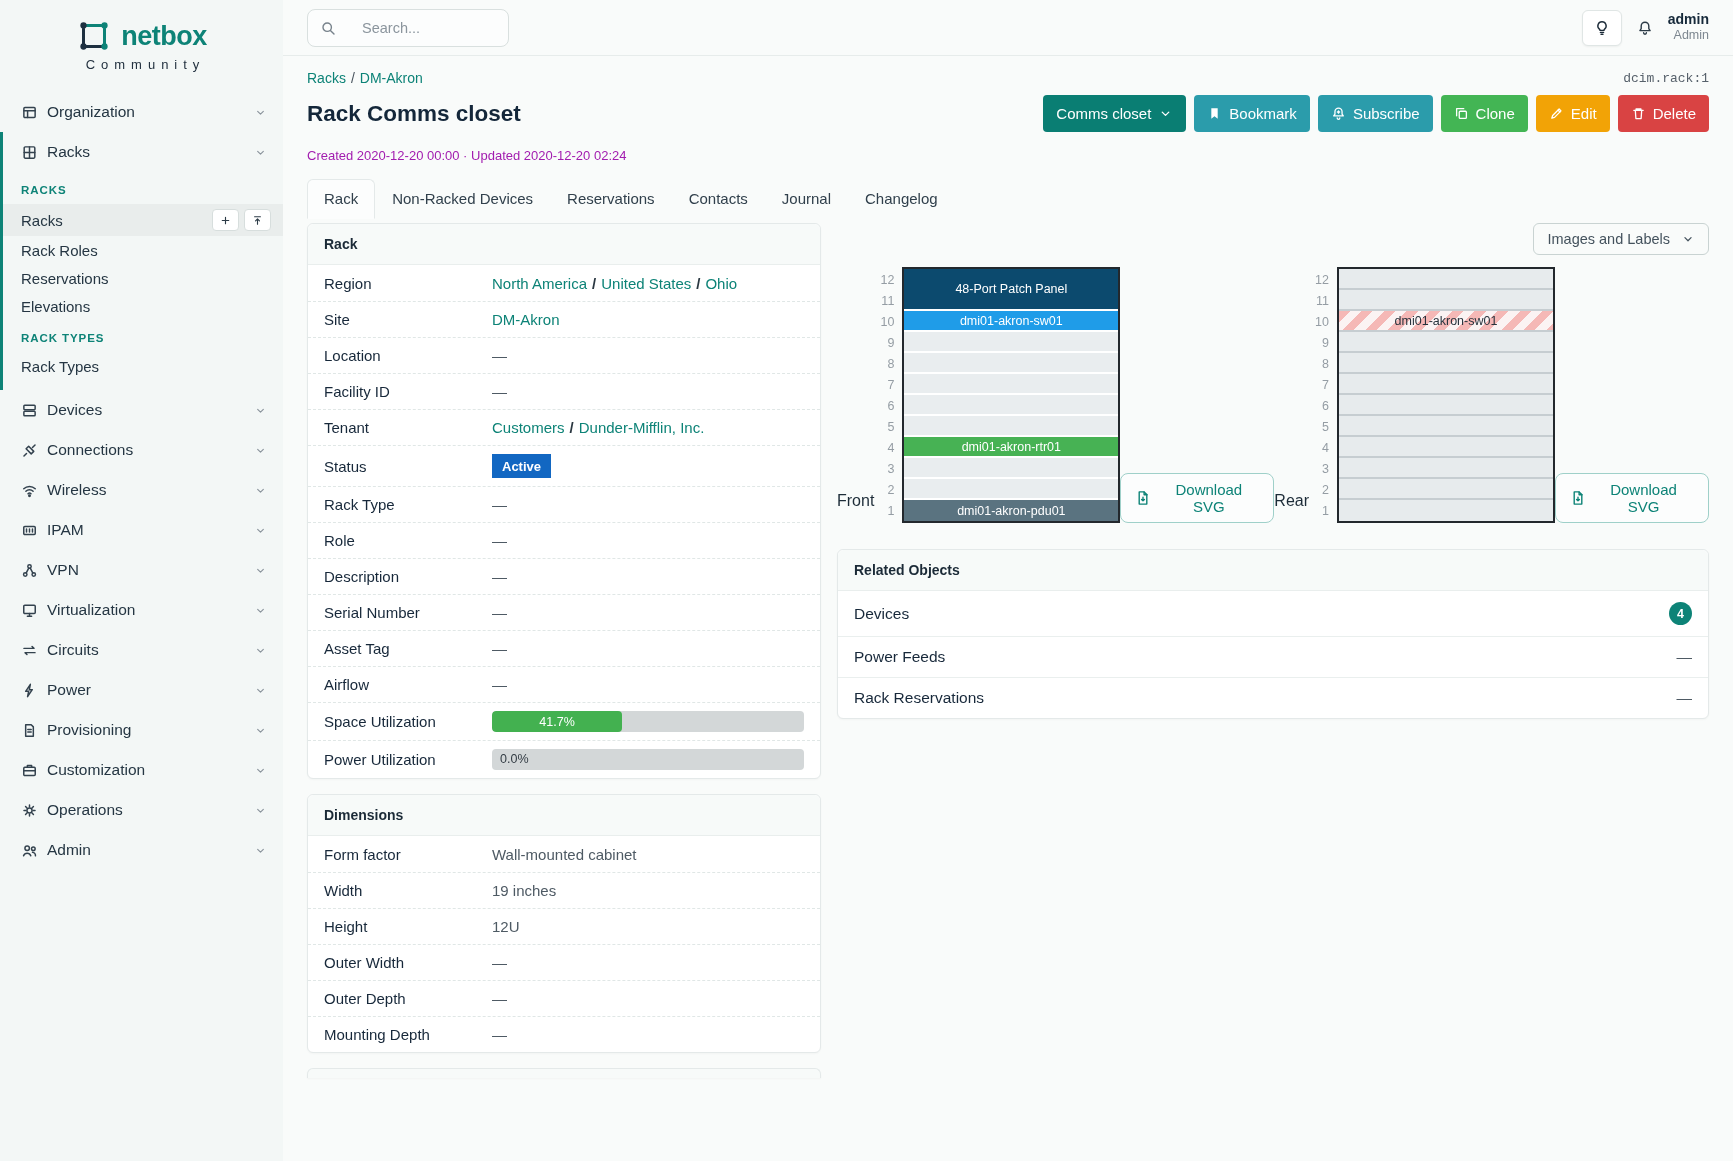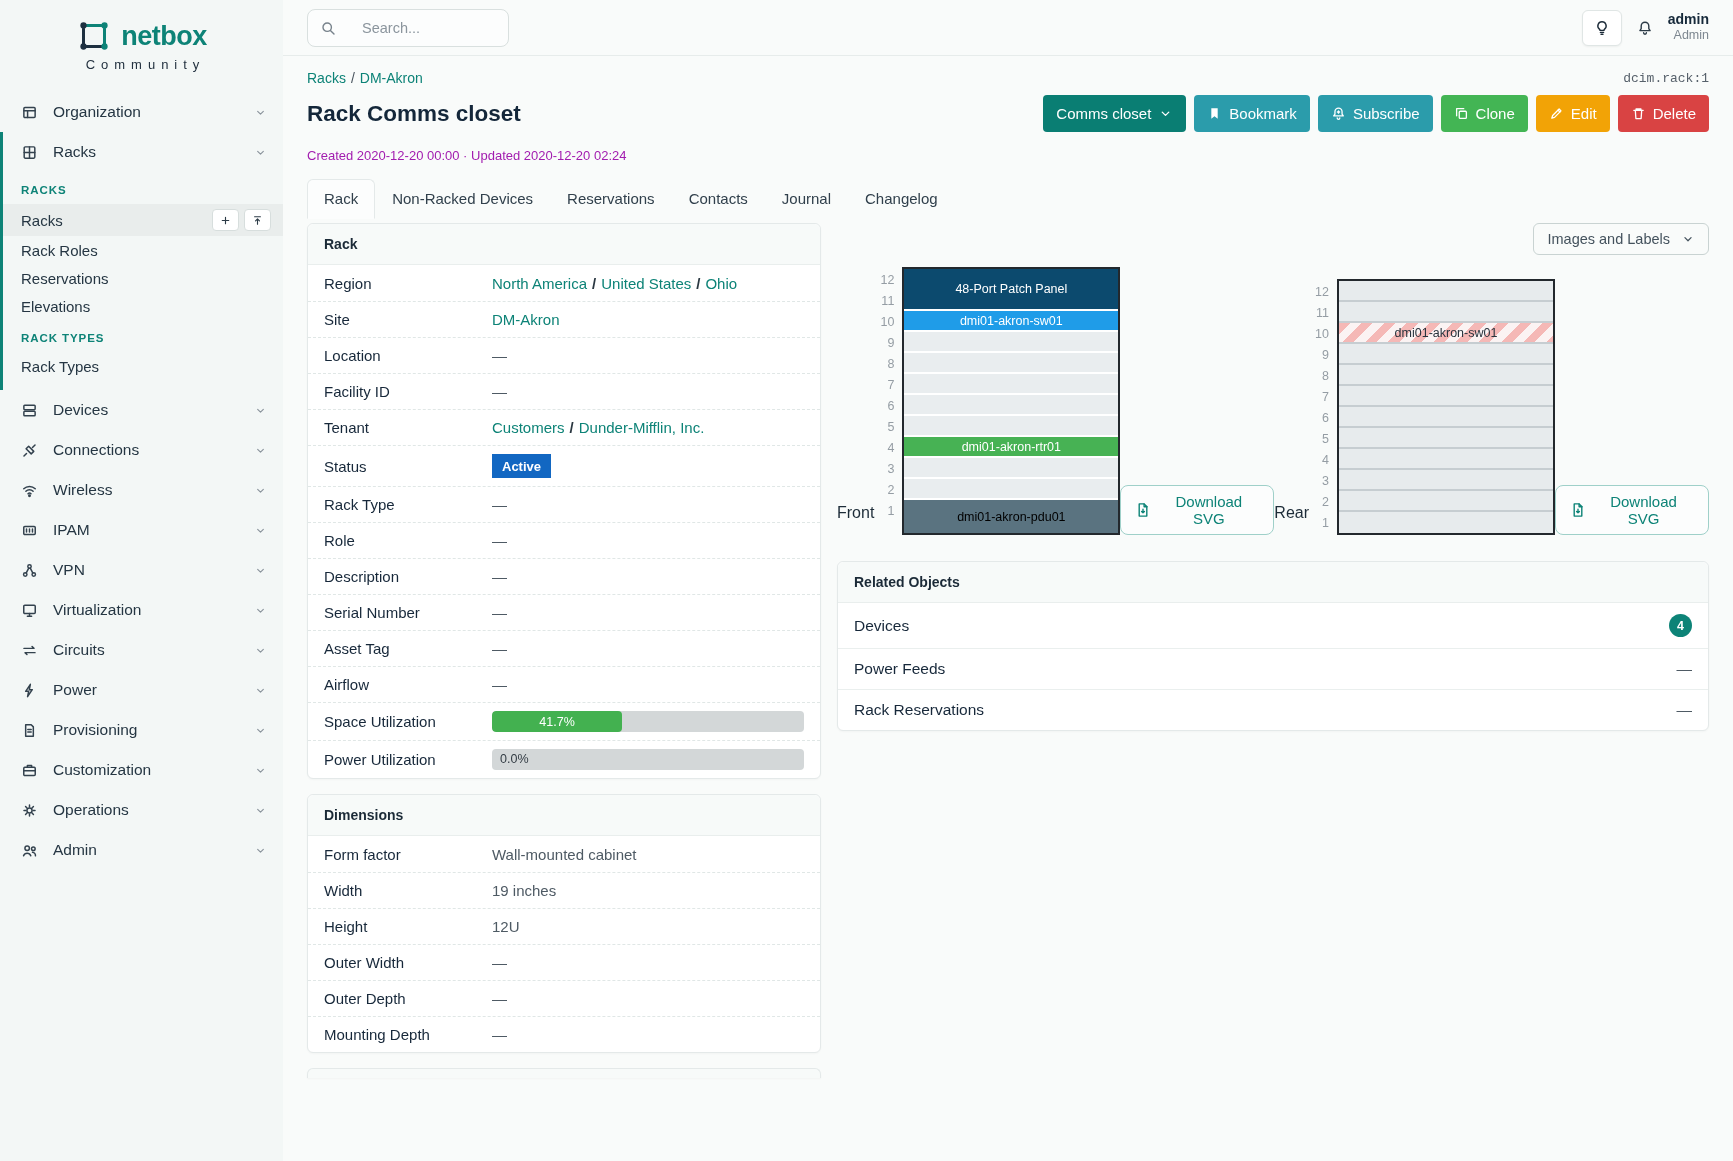--- a/index.html
+++ b/index.html
@@ -6,21 +6,21 @@
 html,body{width:1733px;height:1161px}
 body{font-family:"Liberation Sans","DejaVu Sans",sans-serif;background:#f9fbfa;color:#16293a;display:flex;overflow:hidden}
 .icn{display:inline-flex;align-items:center;justify-content:center}
 
 .sidebar{width:283px;min-width:283px;background:#f3f7f6;height:100%;padding-top:12px;overflow:hidden}
 .logo{display:flex;flex-direction:column;align-items:center;padding:6px 0 4px;cursor:pointer}
 .logo-row{display:flex;align-items:center;gap:9px}
 .brand{font-size:27px;font-weight:700;color:#0d8377;letter-spacing:-.5px}
 .community{font-size:13px;letter-spacing:6px;color:#22313f;margin-top:3px;padding-left:8px}
 .nav{margin-top:16px}
-.nav-item{display:flex;align-items:center;gap:15px;padding:11px 16px 11px 21px;font-size:15.5px;color:#253643;cursor:pointer}
+.nav-item{display:flex;align-items:center;gap:9px;padding:11px 16px 11px 21px;font-size:15.5px;color:#253643;cursor:pointer}
 .nav-chevron{margin-left:auto;color:#8a949c}
 .nav-icon{color:#33424e}
 .active-trail{border-left:3px solid #0d8377}
 .active-trail .nav-item{padding-left:18px}
 .submenu{padding:0 0 10px}
 .submenu-header{font-size:11.5px;font-weight:700;letter-spacing:.08em;color:#0d8377;padding:12px 0 8px 18px}
 .subitem{display:flex;align-items:center;font-size:15px;color:#253643;padding:5px 12px 5px 18px;min-height:28px;cursor:pointer}
 .subitem.active{background:#e9edec}
 .subitem-actions{margin-left:auto;display:flex;gap:5px}
 .mini-btn{width:27px;height:22px;background:#fff;border:1px solid #d7dedd;border-radius:4px;display:inline-flex;align-items:center;justify-content:center;color:#2c3b47;cursor:pointer}
@@ -612,21 +612,21 @@
                   <div class="unit occupied" style="background:#0c4a6e;color:#ffffff;height:42px">48-Port Patch Panel</div>
                   <div class="unit occupied" style="background:#1f9ce8;color:#ffffff;height:21px">dmi01-akron-sw01</div>
                   <div class="unit empty"></div>
                   <div class="unit empty"></div>
                   <div class="unit empty"></div>
                   <div class="unit empty"></div>
                   <div class="unit empty"></div>
                   <div class="unit occupied" style="background:#47b254;color:#ffffff;height:21px">dmi01-akron-rtr01</div>
                   <div class="unit empty"></div>
                   <div class="unit empty"></div>
-                  <div class="unit occupied" style="background:#5a7380;color:#000000;height:33px">dmi01-akron-pdu01</div>
+                  <div class="unit occupied" style="background:#5a7380;color:#ffffff;height:21px">dmi01-akron-pdu01</div>
                 </div>
             </div>
             <button class="download-btn">
               <span class="icn">
                   <svg viewBox="0 0 16 16" width="16" height="16" fill="none" stroke="currentColor" stroke-width="1.4" stroke-linecap="round" stroke-linejoin="round">
                     <path d="M4.2 1.9h4.9l2.7 2.7v9.5H4.2z"></path>
                     <path d="M9.1 1.9v2.9H12"></path>
                     <path d="M8 7.2v3.6M6.6 9.4 8 10.8l1.4-1.4"></path>
                   </svg>
                 </span>

